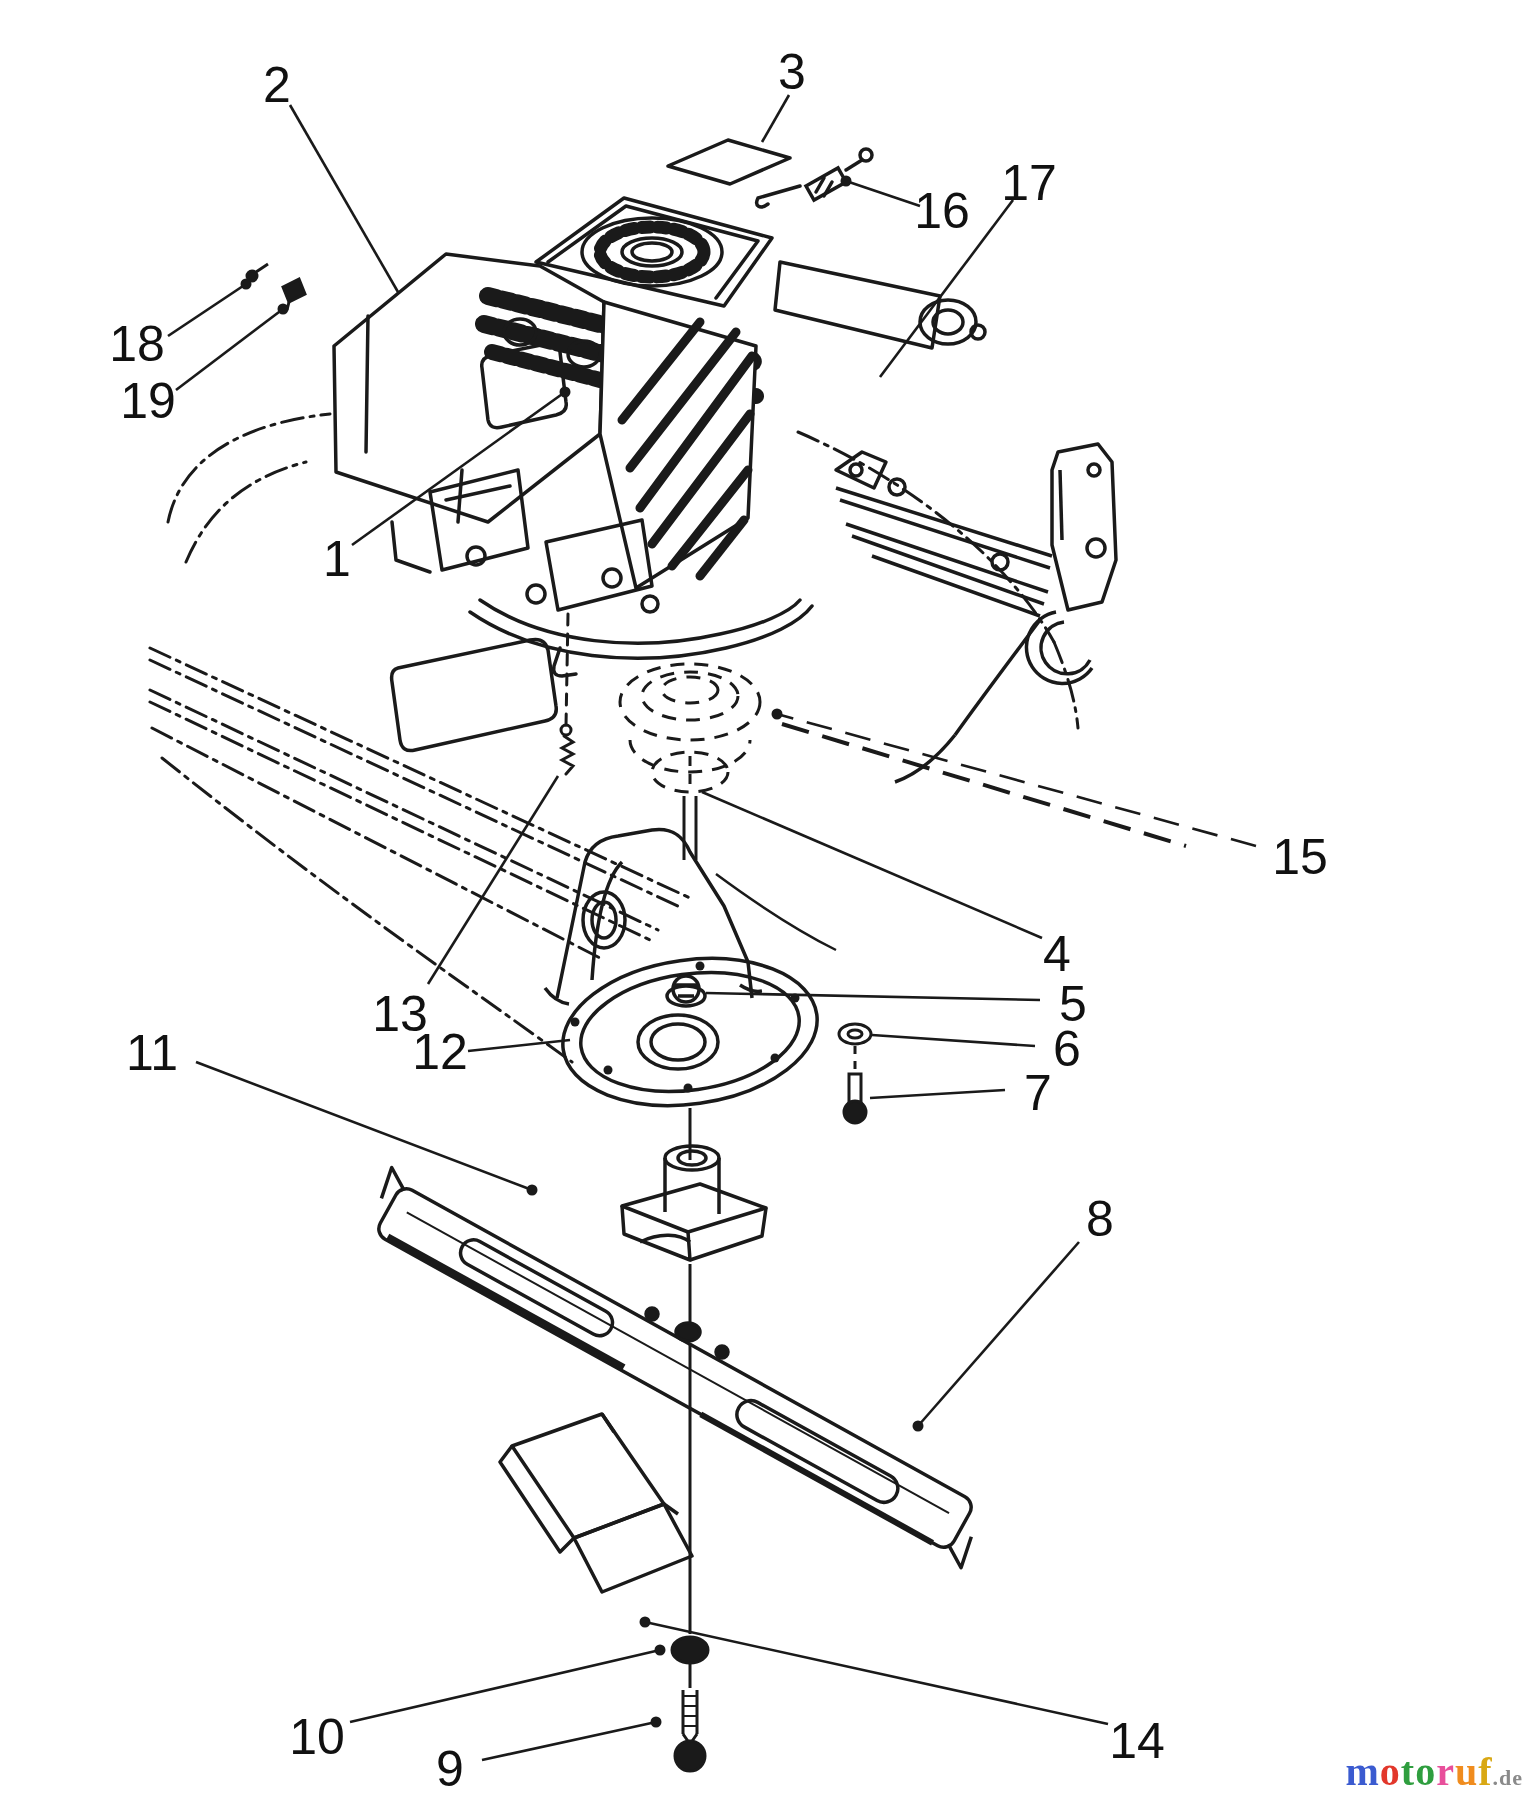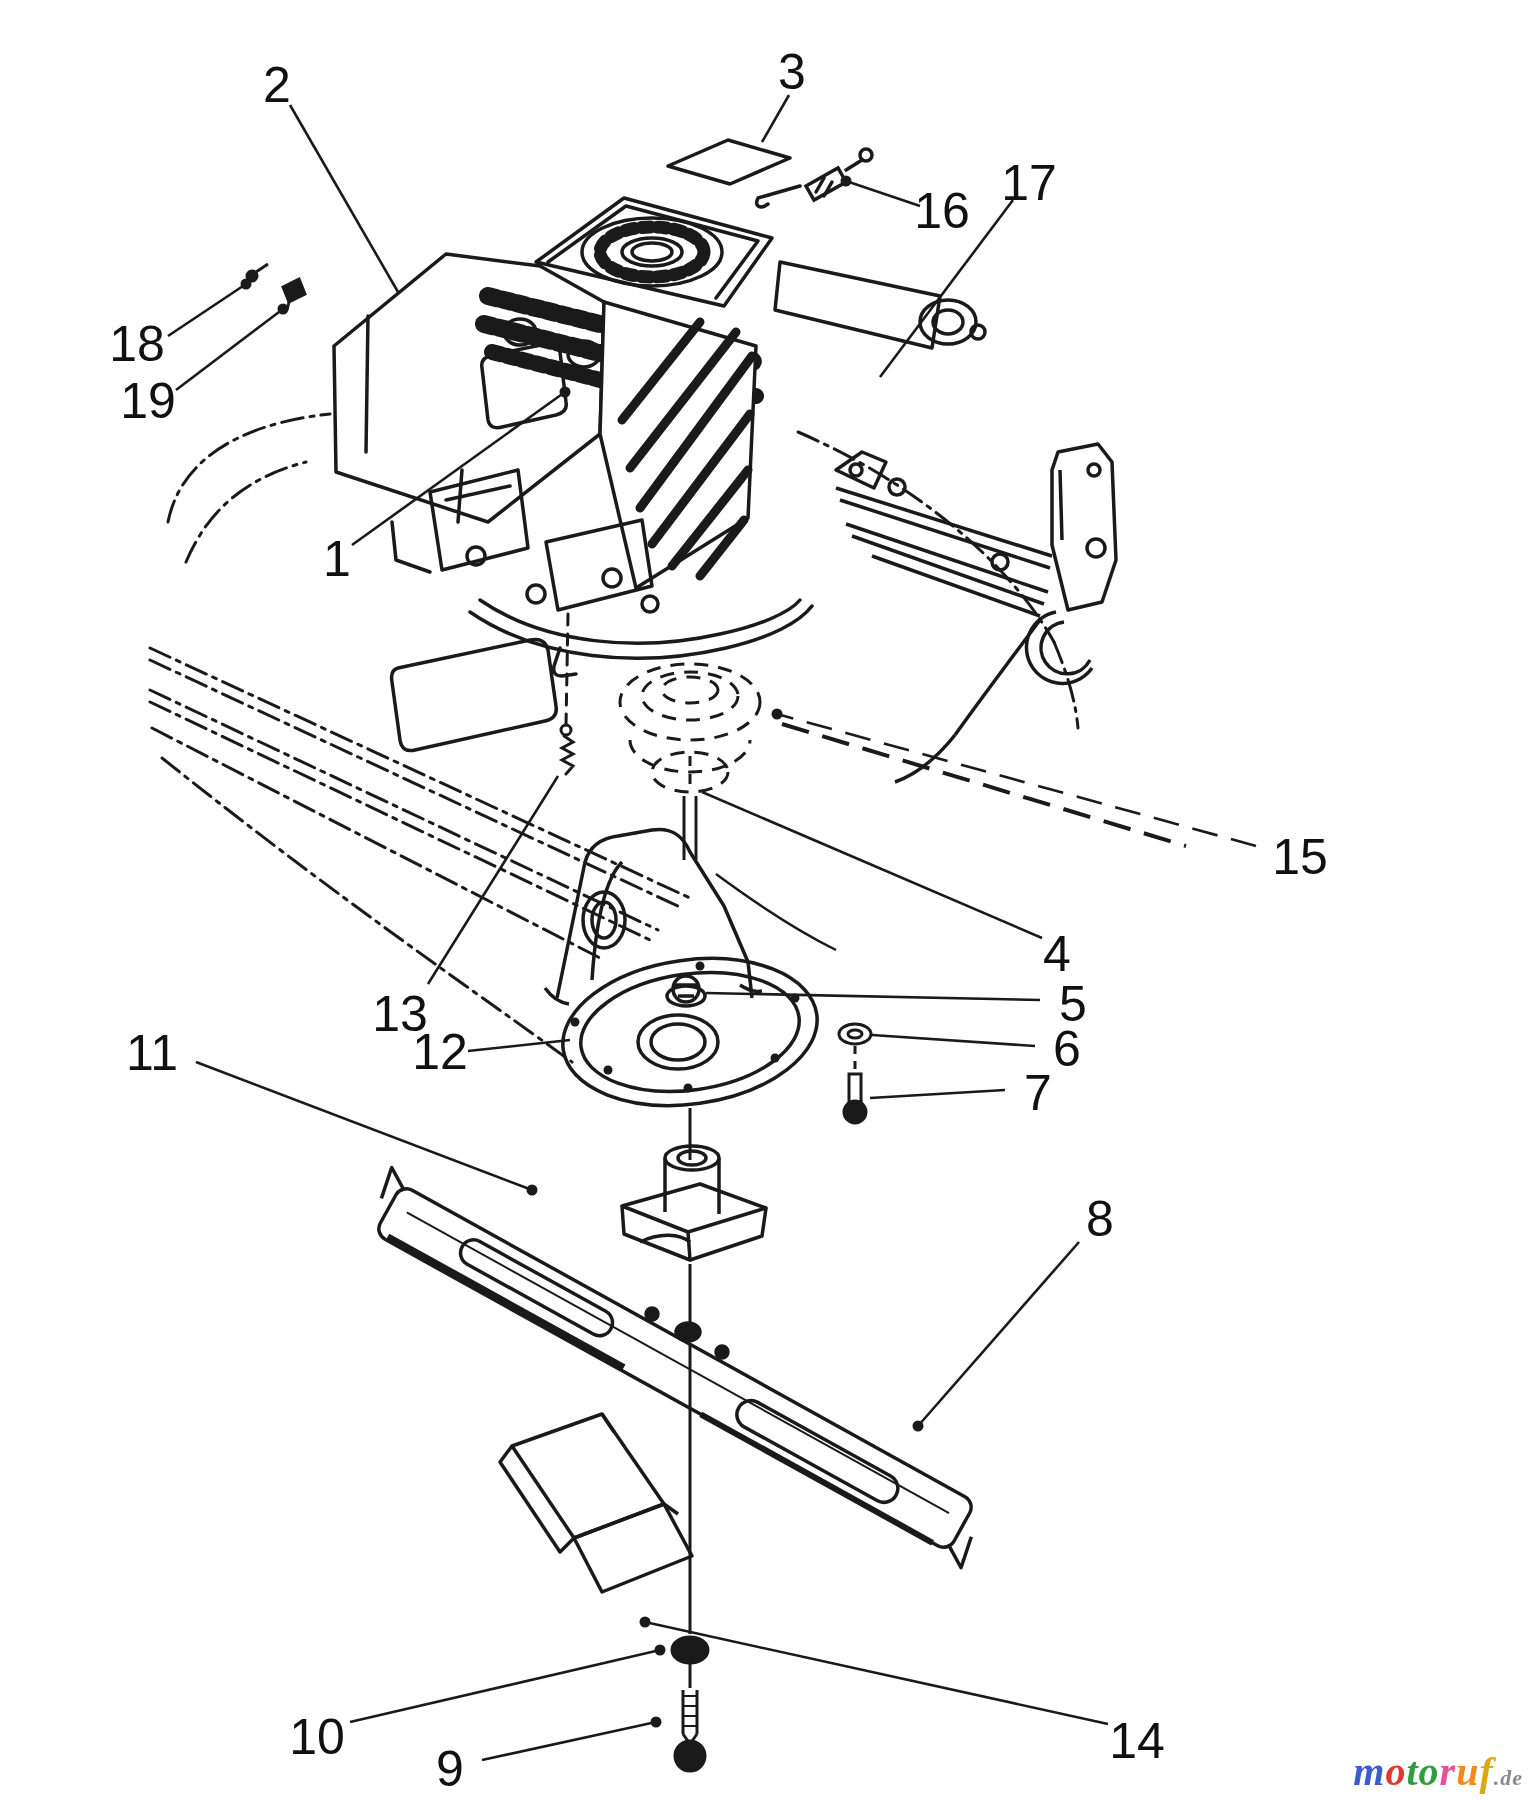--- a/index.html
+++ b/index.html
@@ -18,21 +18,20 @@
     fill:#111111;
   }
   #watermark{
     position:absolute;
     right:10px;bottom:5px;
     font-family:"Liberation Serif", serif;
     font-weight:bold;
     font-size:40px;
     letter-spacing:1px;
     user-select:none;
-    font-style:italic;
   }
   #watermark .suffix{
     font-size:22px;
     font-weight:bold;
   }
 </style>
 </head>
 <body>
 
 <div class="stage">

